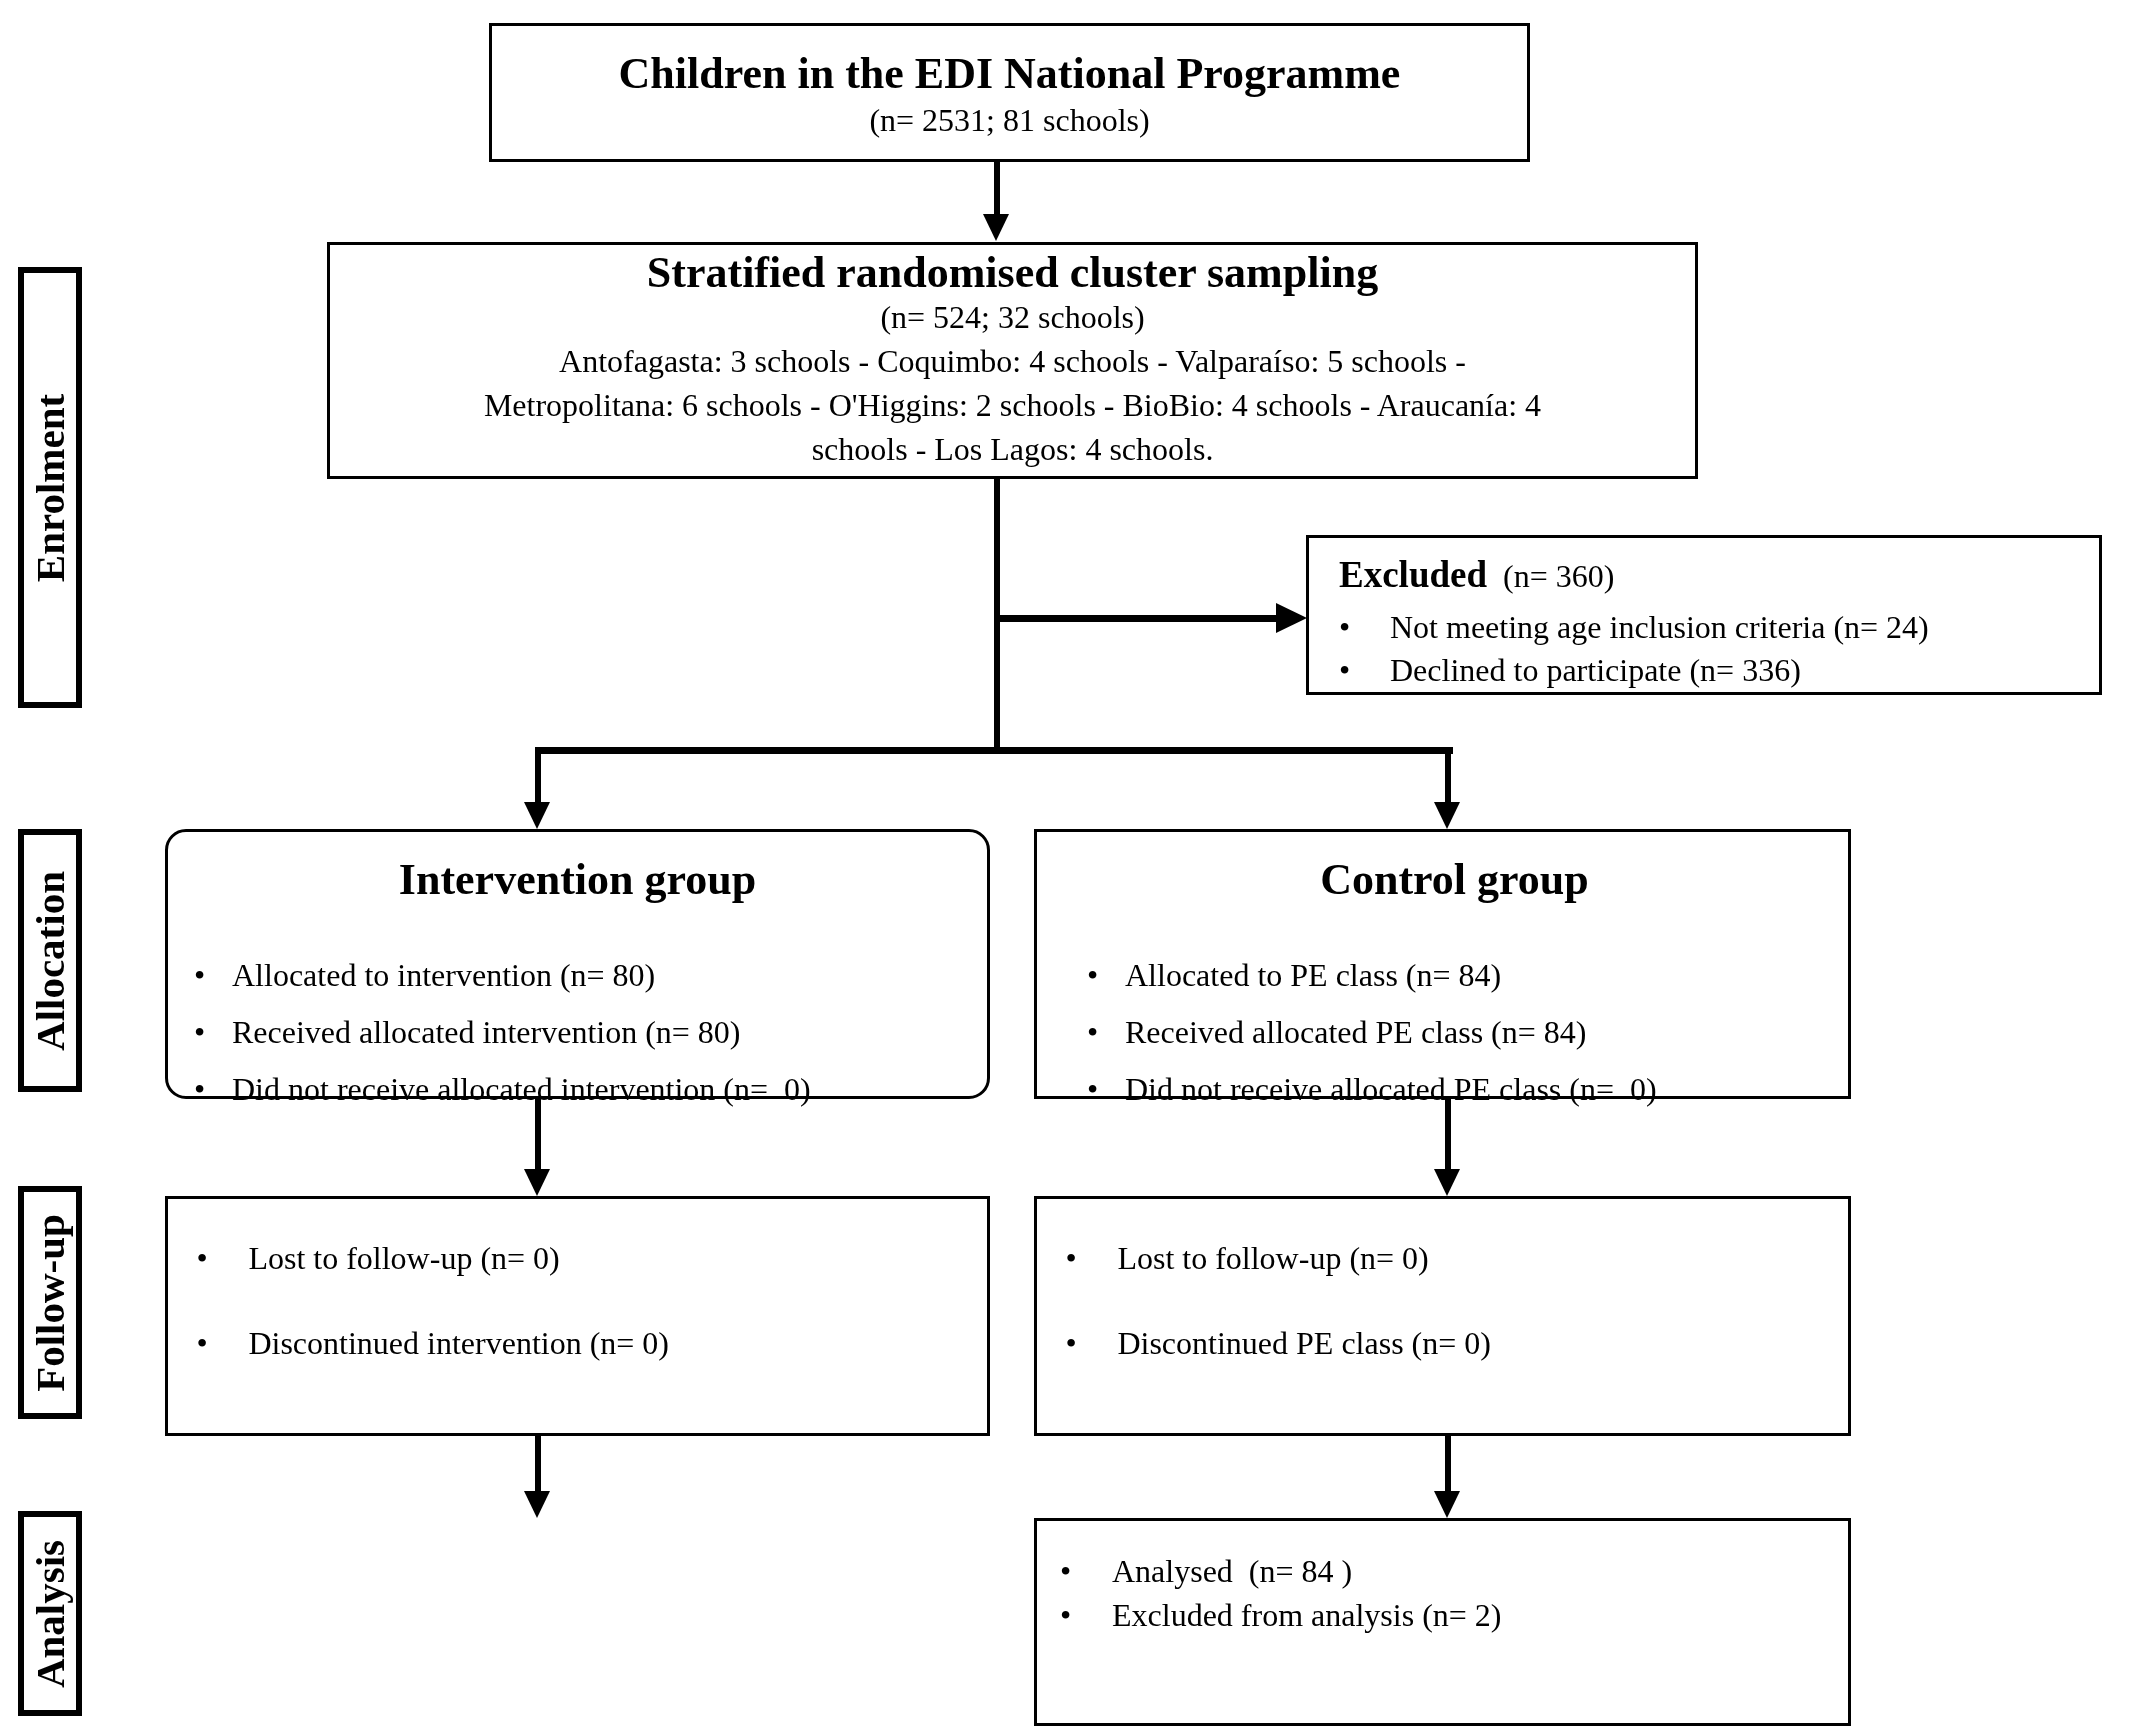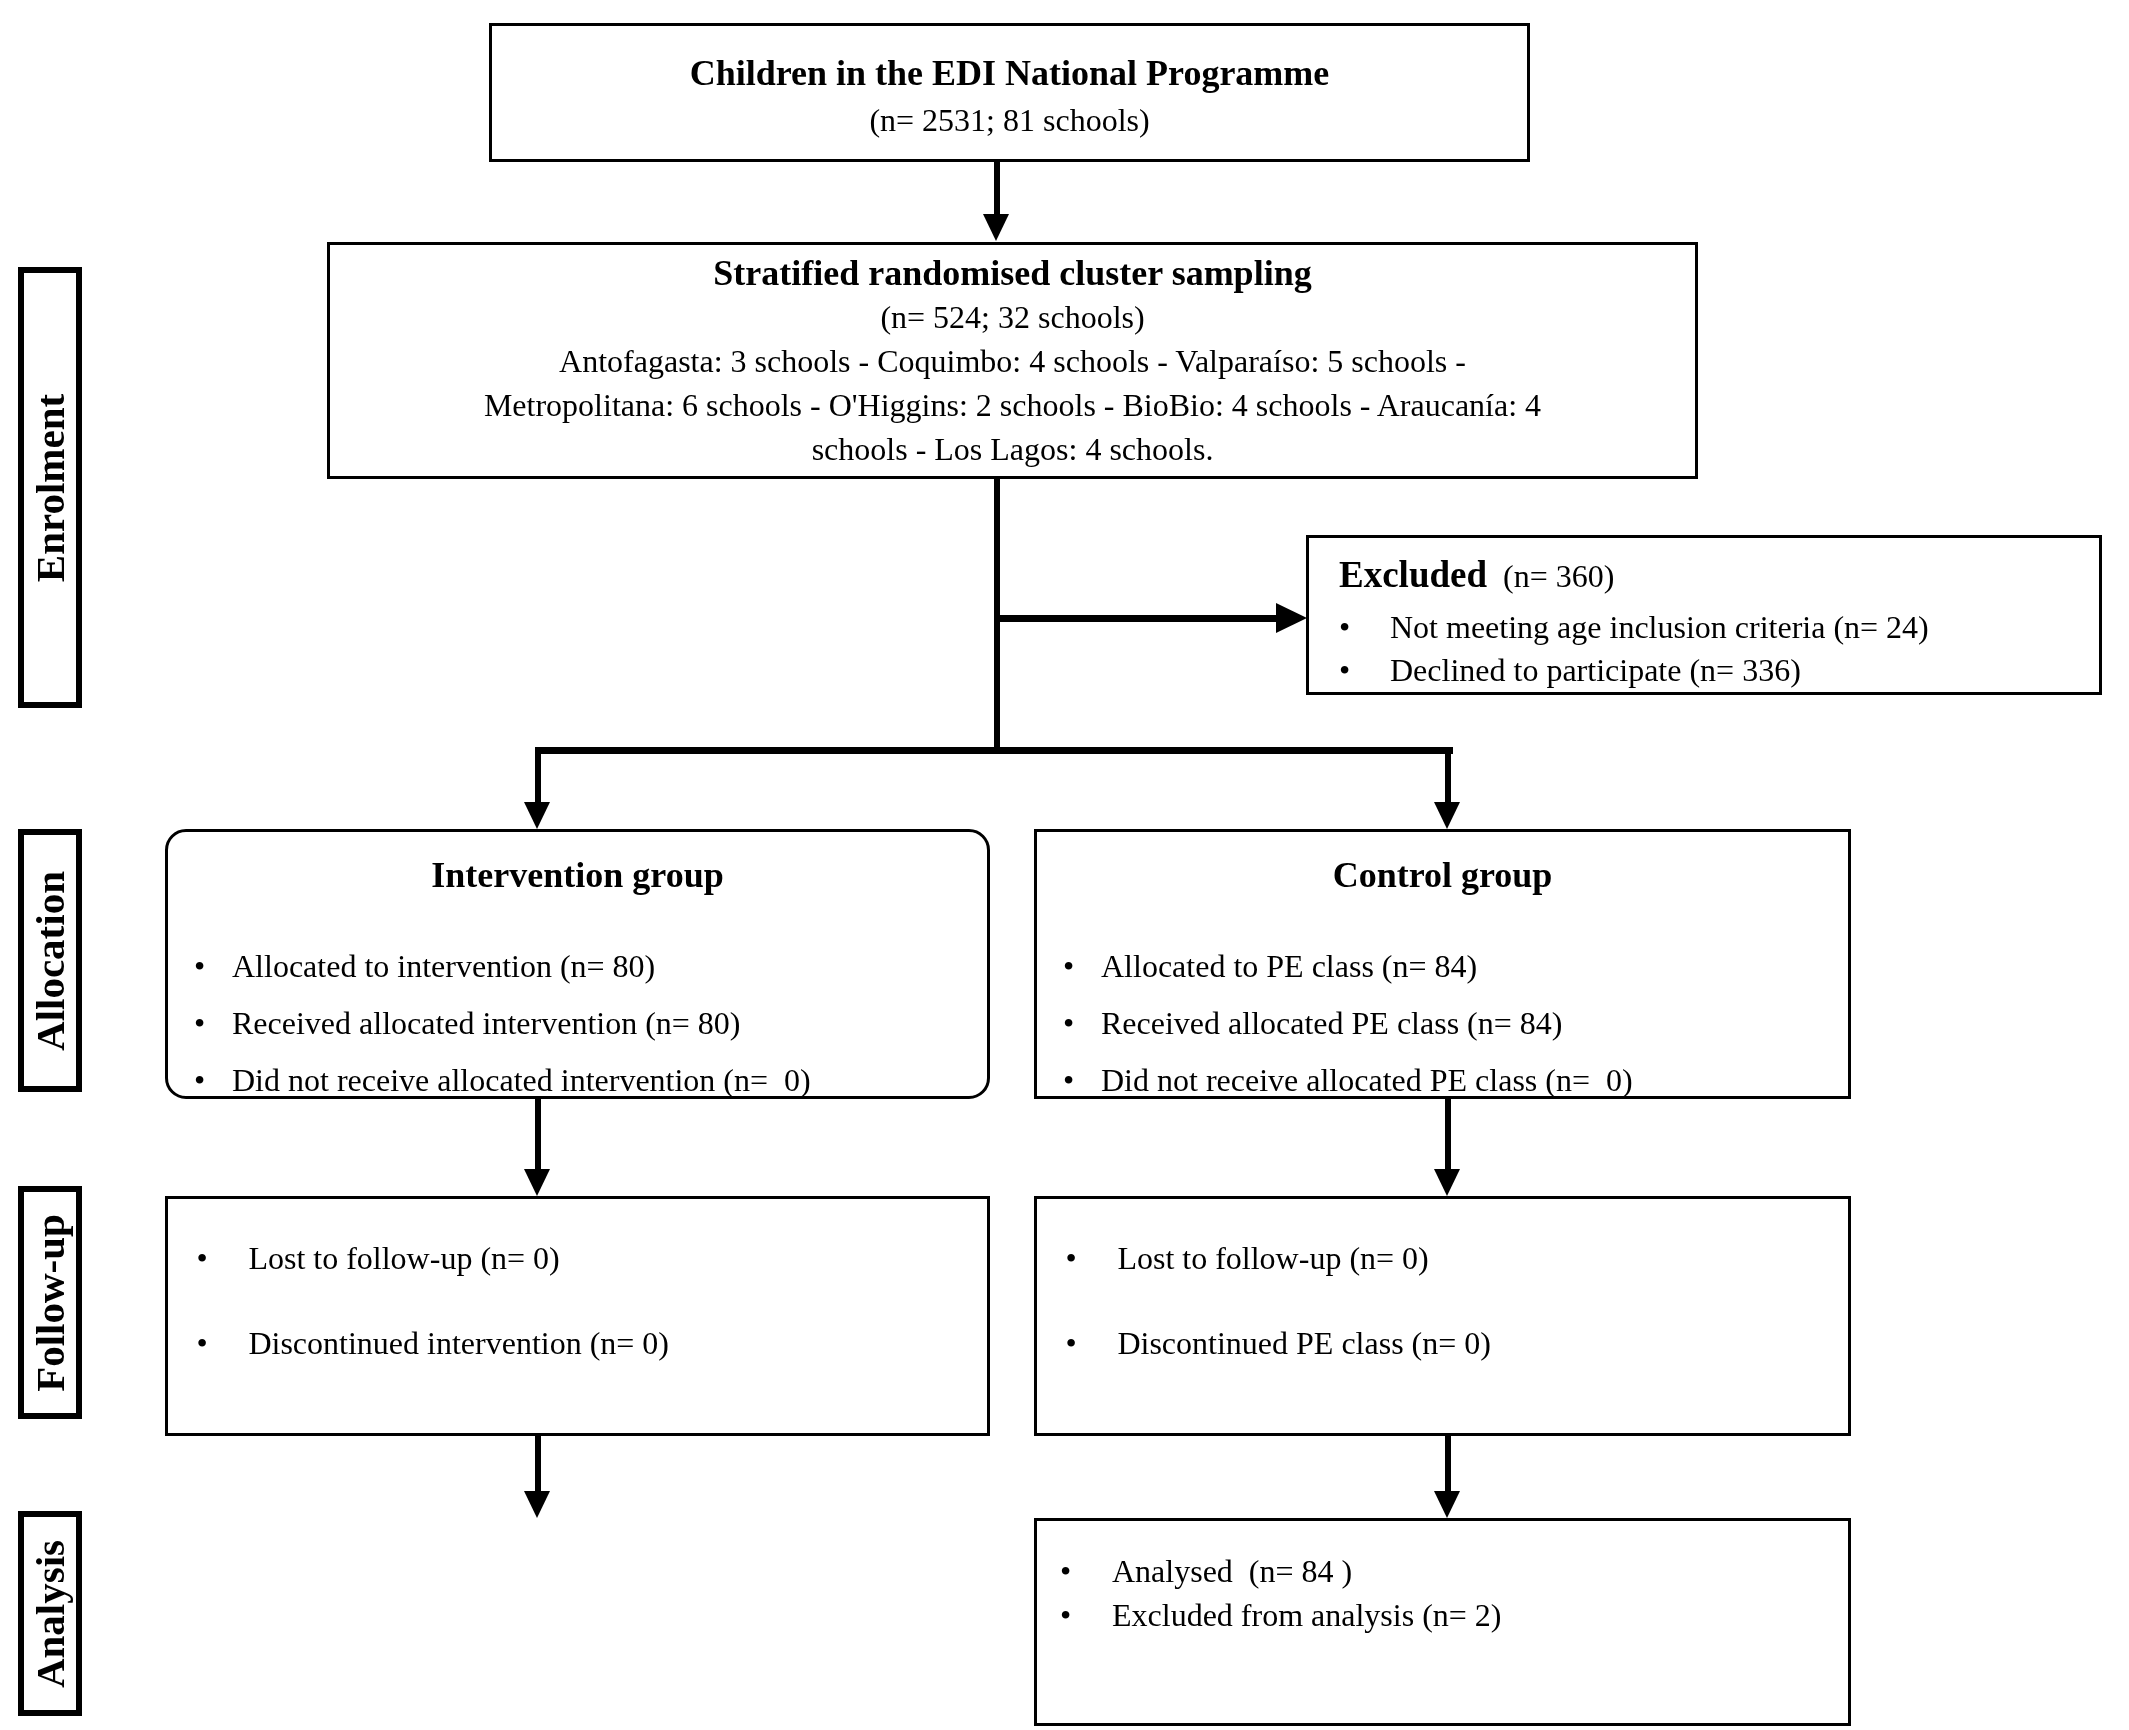--- a/index.html
+++ b/index.html
@@ -33,39 +33,39 @@
     border-top: 27px solid #000000;
   }
   .ah-right {
     position: absolute; width: 0; height: 0;
     border-top: 15.4px solid transparent; border-bottom: 15.4px solid transparent;
     border-left: 31px solid #000000;
   }
 
   
   .ctext { text-align: center; }
-  .title { font-weight: 700; font-size: 36px; }
+  .title { font-weight: 700; font-size: 44px; }
   .body-line { font-size: 32px; }
 
   ul.bullets { list-style: none; margin: 0; padding: 0; font-size: 32px; }
   ul.bullets li { position: relative; white-space: pre-wrap; }
   ul.bullets li::before { content: "\2022"; position: absolute; left: 0; top: 0; }
 
   
   #population-box { left: 489px; top: 23px; width: 1041px; height: 139px; padding-top: 24px; line-height: 47px; }
   #sampling-box   { left: 327px; top: 242px; width: 1371px; height: 237px; padding-top: 5.7px; line-height: 44px; }
 
   #excluded-box { left: 1306px; top: 535px; width: 796px; height: 160px; padding: 15px 17px 0 30px; line-height: 43px; }
   #excluded-box .title { font-size: 37px; }
   #excluded-box .title-suffix { font-size: 32px; font-weight: 400; white-space: pre-wrap; }
   #excluded-box ul.bullets li { padding-left: 51px; }
 
   .group-box { padding-top: 21.6px; }
   #intervention-box { left: 165px;  top: 829px; width: 825px; height: 270px; border-radius: 21px; }
-  #control-box      { left: 1034px; top: 829px; width: 817px; height: 270px; }
+  #control-box      { left: 1034px; top: 829px; width: 817px; height: 270px; padding-left: 24px; }
   .group-box ul.bullets { margin: 48px 11.4px 0 26px; line-height: 45px; }
   .group-box ul.bullets li { padding-left: 38px; margin-top: 12px; }
 
   #followup-intervention-box { left: 165px;  top: 1196px; width: 825px; height: 240px; }
   #followup-control-box      { left: 1034px; top: 1196px; width: 817px; height: 240px; }
   .fu-box ul.bullets { padding: 41px 11.4px 0 28.4px; line-height: 36px; }
   .fu-box ul.bullets li { padding-left: 52px; margin-bottom: 49px; }
 
   #analysis-intervention-box { left: 165px;  top: 1518px; width: 825px; height: 208px; }
   #analysis-control-box      { left: 1034px; top: 1518px; width: 817px; height: 208px; }

